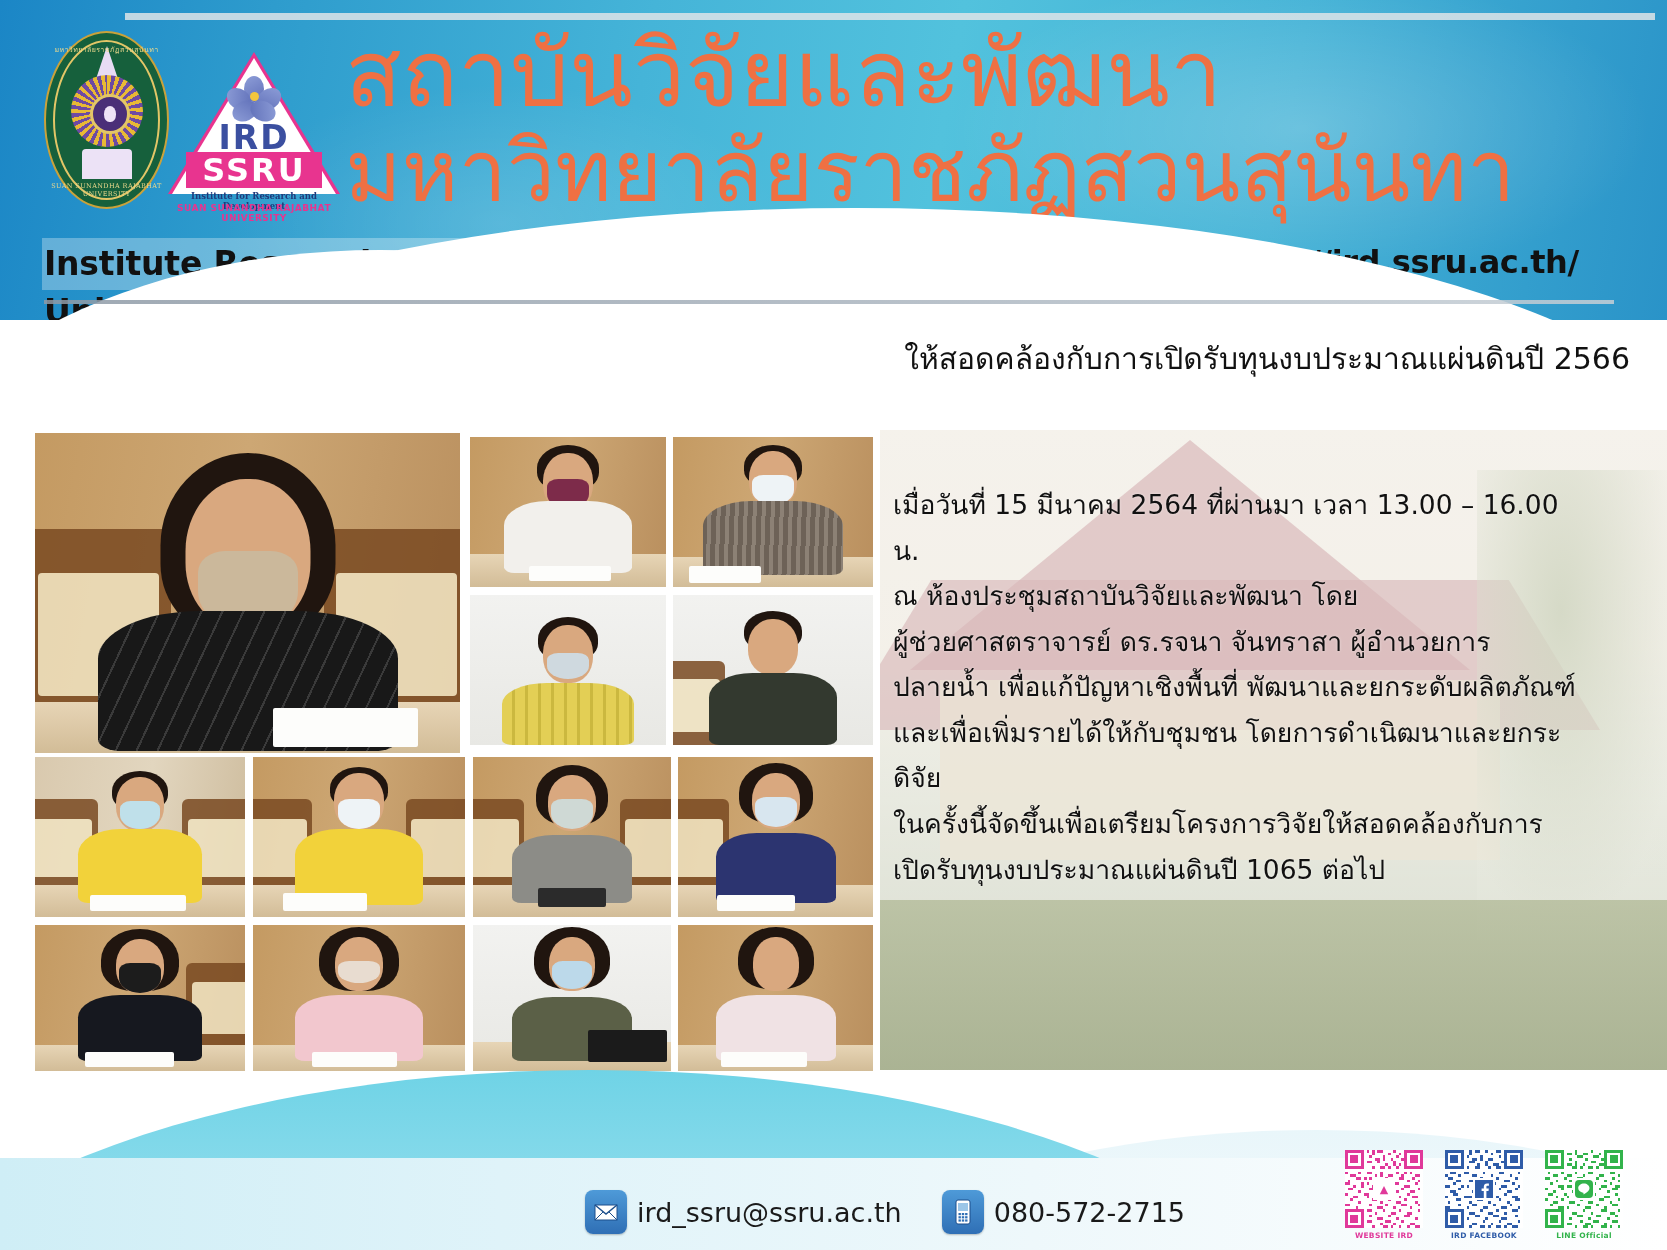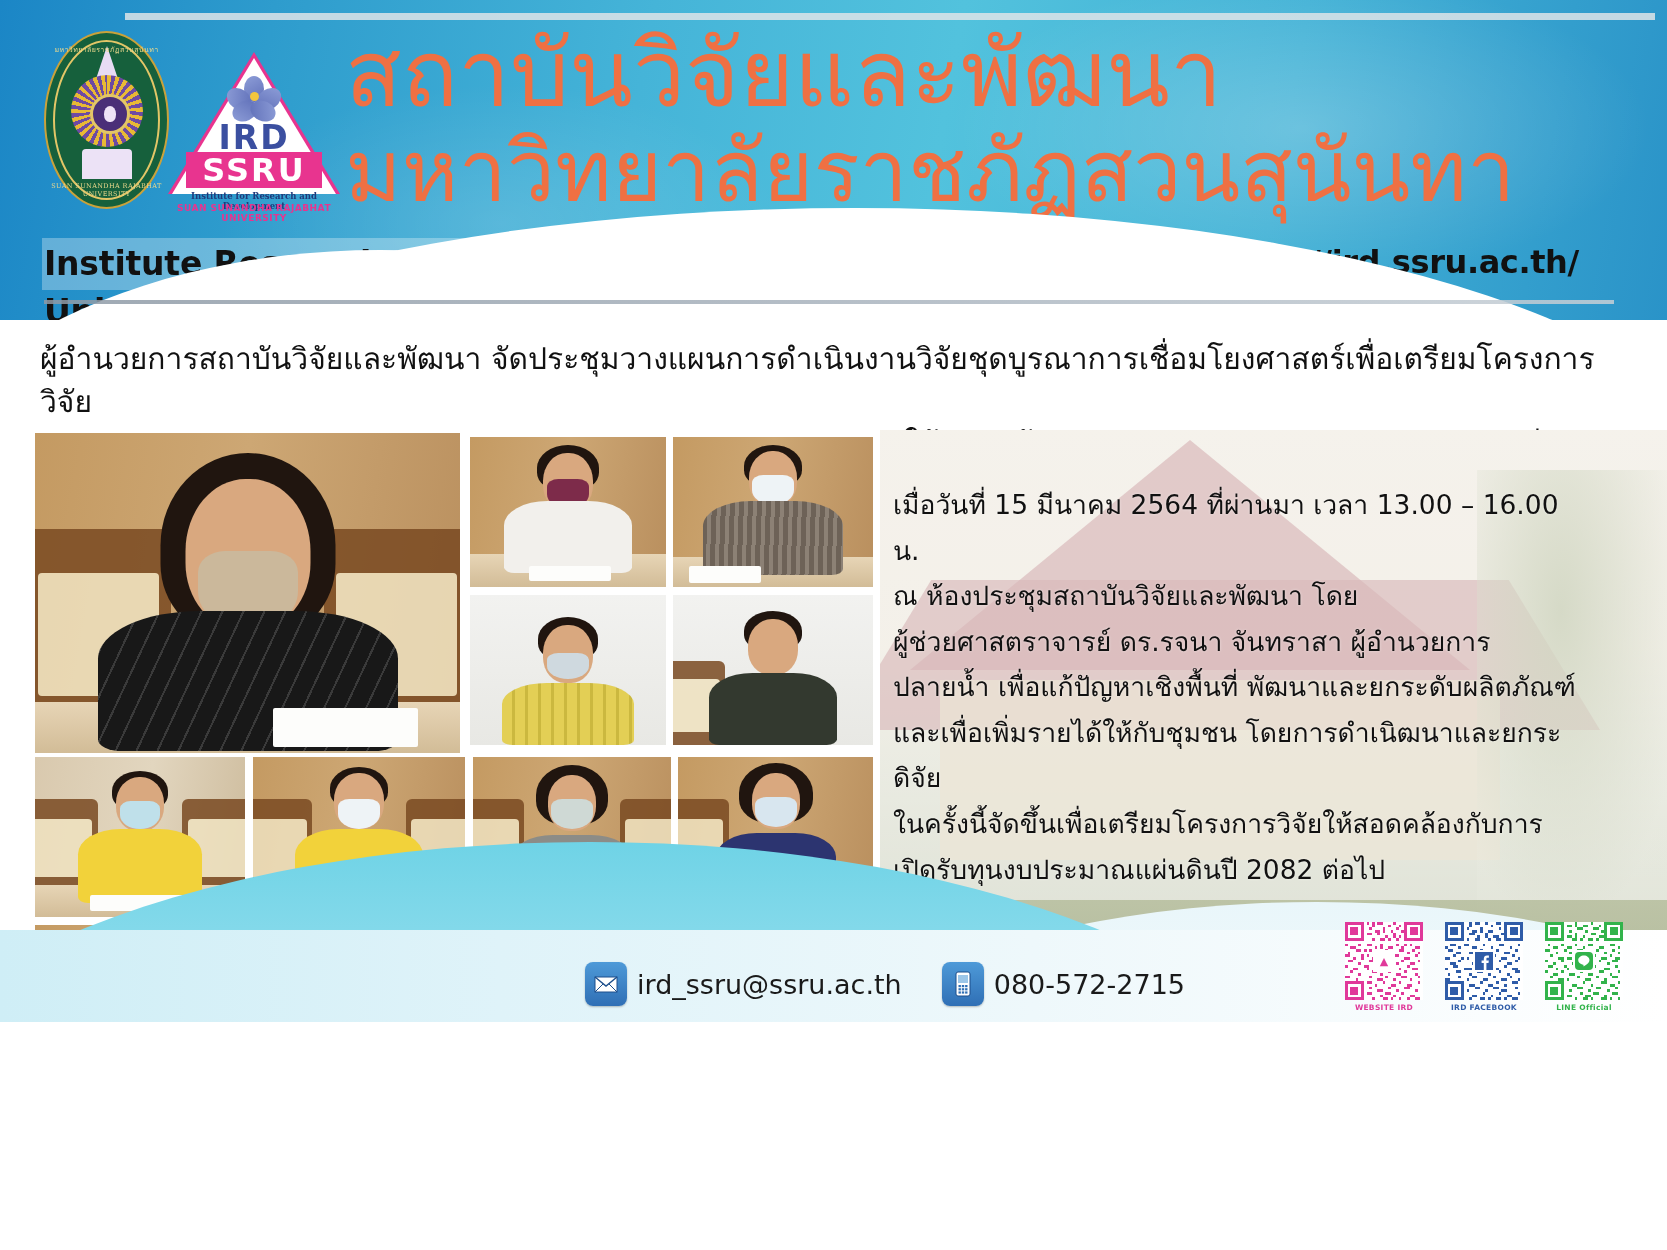--- a/index.html
+++ b/index.html
@@ -2,21 +2,21 @@
 <html lang="th"><head>
 <meta charset="utf-8">
 <title>IRD SSRU Poster</title>
 <style>
   html,body{margin:0;padding:0;}
   body{
     width:1667px;height:1250px;
     font-family:"DejaVu Sans","Liberation Sans",sans-serif;
     background:#ffffff;overflow:hidden;
   }
-  .poster{position:relative;width:1667px;height:1022px;overflow:hidden;background:#fff;}
+  .poster{position:relative;width:1667px;height:1250px;overflow:hidden;background:#fff;}
 
   
   .header{
     position:absolute;left:0;top:0;width:1667px;height:320px;
     background:
       radial-gradient(ellipse 500px 220px at 78% 40%, rgba(255,255,255,.22), rgba(255,255,255,0) 70%),
       radial-gradient(ellipse 400px 200px at 30% 70%, rgba(255,255,255,.14), rgba(255,255,255,0) 70%),
       linear-gradient(100deg,#1b86c6 0%,#2e9ccd 16%,#45b4d8 38%,#52c2dd 56%,#43b2d6 76%,#2a93c8 100%);
     overflow:hidden;
   }
@@ -312,40 +312,39 @@
     <div class="en-band"></div>
     <div class="en-title">Institute Research Development Suan Sunandha Rajabhat University</div>
     <div class="url">http://ird.ssru.ac.th/</div>
 
     <div class="hdr-wave"></div>
     <div class="hdr-wave2"></div>
     <div class="hdr-botline"></div>
   </div>
 
   <div class="headline">
-    <span class="l1">ผู้อำนวยการสถาบันวิจัยและพัฒนา จัดประชุมวางแผนการดำเนินงานวิจัยชุดบูรณาการเชื่อมโยงศาสตร์เพื่อเตรียมโครงการวิจัย</span>
     <span class="l2">ให้สอดคล้องกับการเปิดรับทุนงบประมาณแผ่นดินปี 2566</span>
   </div>
 
   <div class="bg-photo">
     <div class="bg-roof"></div>
     <div class="bg-roof2"></div>
     <div class="bg-wall"></div>
     <div class="bg-tree"></div>
     <div class="bg-grass"></div>
   </div>
 
   <div class="body-text">
       <p>เมื่อวันที่ 15 มีนาคม 2564 ที่ผ่านมา เวลา 13.00 – 16.00 น.</p>
       <p>ณ ห้องประชุมสถาบันวิจัยและพัฒนา โดย</p>
       <p>ผู้ช่วยศาสตราจารย์ ดร.รจนา จันทราสา ผู้อำนวยการ</p>
       <p>ปลายน้ำ เพื่อแก้ปัญหาเชิงพื้นที่ พัฒนาและยกระดับผลิตภัณฑ์</p>
       <p>และเพื่อเพิ่มรายได้ให้กับชุมชน โดยการดำเนิฒนาและยกระดิจัย</p>
       <p>ในครั้งนี้จัดขึ้นเพื่อเตรียมโครงการวิจัยให้สอดคล้องกับการ</p>
-      <p>เปิดรับทุนงบประมาณแผ่นดินปี 2082 ต่อไป</p>
+      <p>เปิดรับทุนงบประมาณแผ่นดินปี 1065 ต่อไป</p>
     </div>
 
   <div class="grid">
 
     <div class="ph" style="left:0;top:0;width:425px;height:320px;">
       <div class="wall"></div>
       <div class="chair l" style="bottom:8%;height:62%;"></div>
       <div class="chair r" style="bottom:8%;height:62%;"></div>
       <div class="desk" style="height:16%;"></div>
       <div class="hair" style="width:175px;height:185px;top:20px;"></div>

